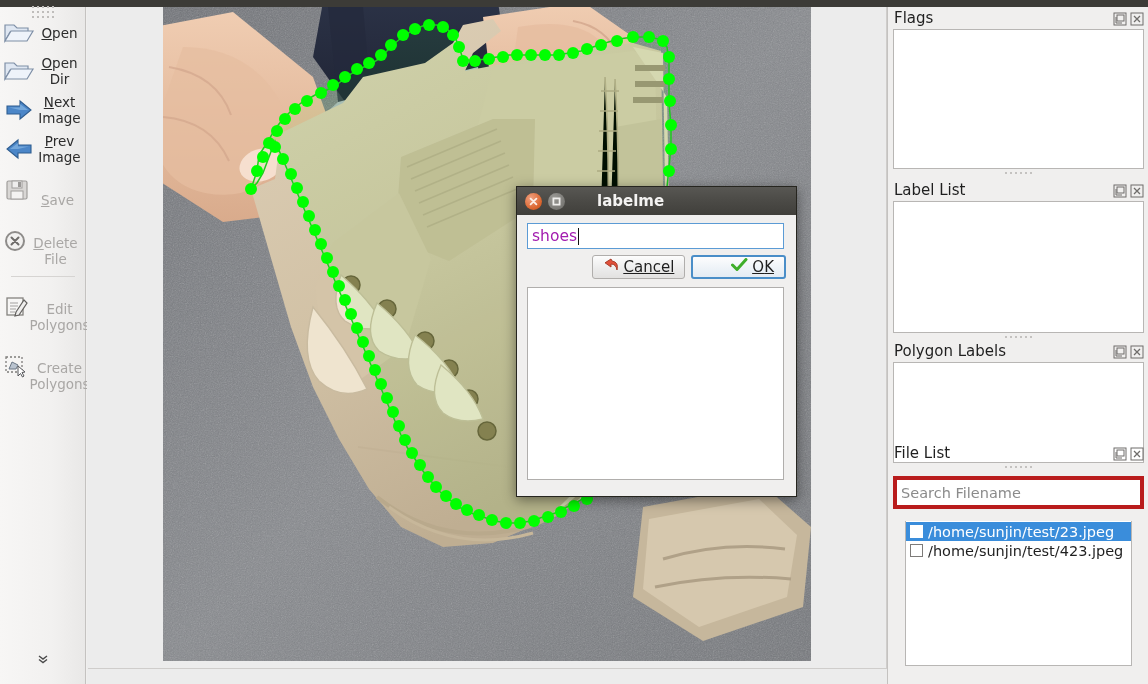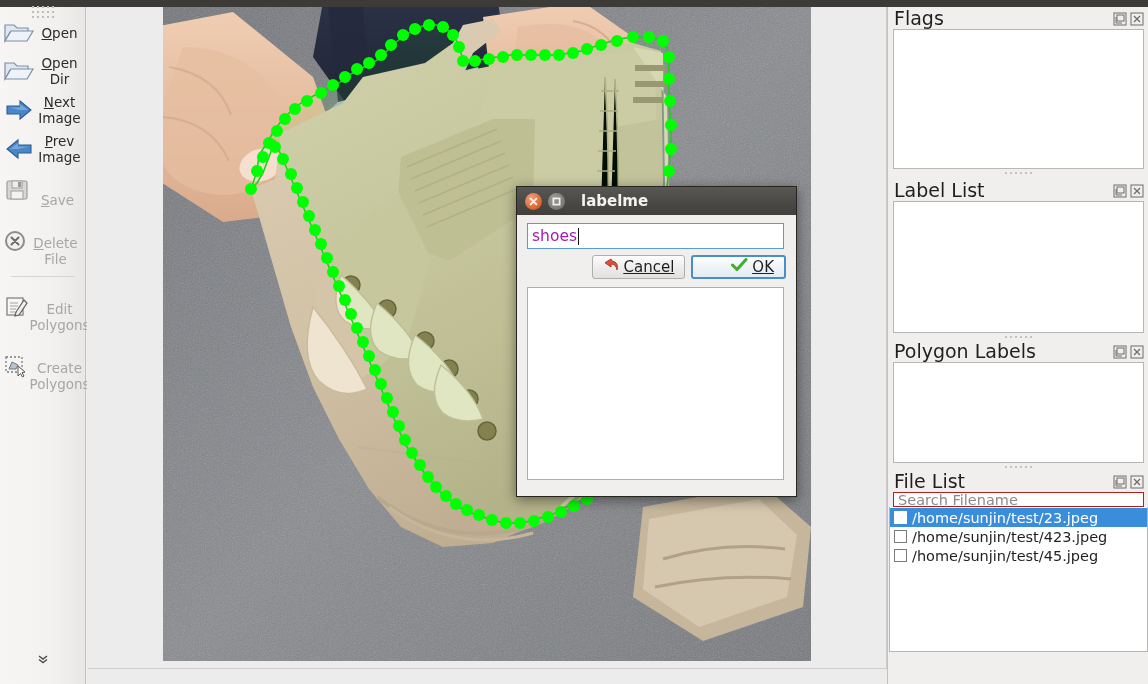--- a/index.html
+++ b/index.html
@@ -46,53 +46,53 @@
      border-right:1px solid #cfcdcb; border-bottom:1px solid #cfcdcb;}
   .photo { position:absolute; left:75px; top:0px; width:648px; height:654px; overflow:hidden; background:#6c6c6c; }
   .photo svg { display:block; }
 
   
   .dock { position:absolute; left:889px; top:7px; width:259px; height:677px; background:#f0efee; }
   .dock-panel { position:absolute; left:0; width:259px; }
   .dock-title {
     display:flex; align-items:center; height:22px; padding:0 4px 0 5px;
   }
-  .dock-title .t { font-size:19px; color:#1f1f1f; flex:1; }
+  .dock-title .t { font-size:15px; color:#1f1f1f; flex:1; }
   .dock-btn { width:14px; height:14px; margin-left:3px; display:block; }
   .dock-body { margin:0 4px; background:#fff; border:1px solid #b8b6b4; }
   .grip { height:8px; display:flex; align-items:center; justify-content:center; gap:3px; }
   .grip i { width:2px; height:2px; background:#c4c2c0; display:block; }
 
   
   .search-box {
-    height:15px; border:1px solid #b91c1c; background:#fff; margin:0 4px;
+    height:33px; border:4px solid #b91c1c; background:#fff; margin:12px 4px;
     display:flex; align-items:center; padding:0 4px;
   }
   .search-box input {
     border:0; outline:0; width:100%; font-size:14.5px; color:#1f1f1f;
     font-family:inherit; background:transparent;
   }
   .search-box input::placeholder { color:#8b8b8b; }
-  .filelist { margin:0 0; background:#fff; border:1px solid #b8b6b4; border-top:0; height:145px; padding-top:1px; }
+  .filelist { margin:0 16px; background:#fff; border:1px solid #b8b6b4; border-top:0; height:145px; padding-top:1px; }
   .file-row { display:flex; align-items:center; height:19px; padding:0 2px; font-size:14.5px; color:#1f1f1f; }
   .file-row.sel { background:#3a8ddb; color:#fff; }
   .cb { width:13px; height:13px; border:1px solid #7d7b79; background:#fff; margin:0 5px 0 2px; flex:none; }
   .file-row.sel .cb { border-color:#fff; }
 
   
   .dialog {
     position:absolute; left:516px; top:186px; width:281px; height:311px;
     background:#f0efee; box-shadow:0 3px 12px rgba(0,0,0,.45);
     border:1px solid #26251f;
   }
   .dlg-title {
     height:28px; background:linear-gradient(to bottom,#585753 0%,#4b4a46 50%,#403f3b 100%);
     display:flex; align-items:center; padding:0 8px; gap:6px;
   }
-  .dlg-title .ttl { color:#f4f3f2; font-size:15px; font-weight:bold; margin-left:10px; }
+  .dlg-title .ttl { color:#f4f3f2; font-size:15px; font-weight:bold; margin-left:26px; }
   .wbtn { width:17px; height:17px; border-radius:50%; display:flex; align-items:center; justify-content:center; }
   .wbtn.close { background:radial-gradient(circle at 35% 30%, #f0a080, #d9622a 70%, #b44c1b); }
   .wbtn.max { background:radial-gradient(circle at 35% 30%, #9b9a96, #7a7975 70%, #63625e); }
   .dlg-body { padding:8px 10px 10px; }
   .dlg-input {
     width:257px; height:26px; border:1px solid #5b9bd5; background:#fff;
     display:flex; align-items:center; padding:0 4px;
   }
   .dlg-input span { font-size:15.5px; color:#a21caf; }
   .caret { display:inline-block; width:1px; height:17px; background:#111; margin-left:1px;}
@@ -544,21 +544,21 @@
       <div class="grip">
           <i></i>
           <i></i>
           <i></i>
           <i></i>
           <i></i>
           <i></i>
         </div>
     </div>
 
-    <div class="dock-panel" style="top:463px;">
+    <div class="dock-panel" style="top:435px;">
       <div class="dock-title">
         <span class="t">File List</span>
         <span class="dock-btn">
           <svg width="14" height="14" viewBox="0 0 14 14">
               <rect x="1" y="1" width="12" height="12" fill="none" stroke="#6f6d6b"></rect>
               <rect x="4" y="3" width="7" height="6" fill="none" stroke="#6f6d6b"></rect>
               <path d="M3 5 v6 h6" fill="none" stroke="#6f6d6b"></path>
             </svg>
         </span>
         <span class="dock-btn">
@@ -572,24 +572,20 @@
         <input type="text" placeholder="Search Filename" style="">
       </div>
       <div class="filelist">
         <div class="file-row sel">
           <span class="cb"></span>
           <span>/home/sunjin/test/23.jpeg</span>
         </div>
         <div class="file-row">
           <span class="cb"></span>
           <span>/home/sunjin/test/423.jpeg</span>
-        </div>
-        <div class="file-row">
-          <span class="cb"></span>
-          <span>/home/sunjin/test/45.jpeg</span>
         </div>
       </div>
     </div>
   </div>
 
   <div class="dialog">
     <div class="dlg-title">
       <span class="wbtn close">
         <svg width="9" height="9" viewBox="0 0 9 9">
             <path d="M1.6 1.6 L7.4 7.4 M7.4 1.6 L1.6 7.4" stroke="#fdf0e8" stroke-width="1.8" stroke-linecap="round"></path>

